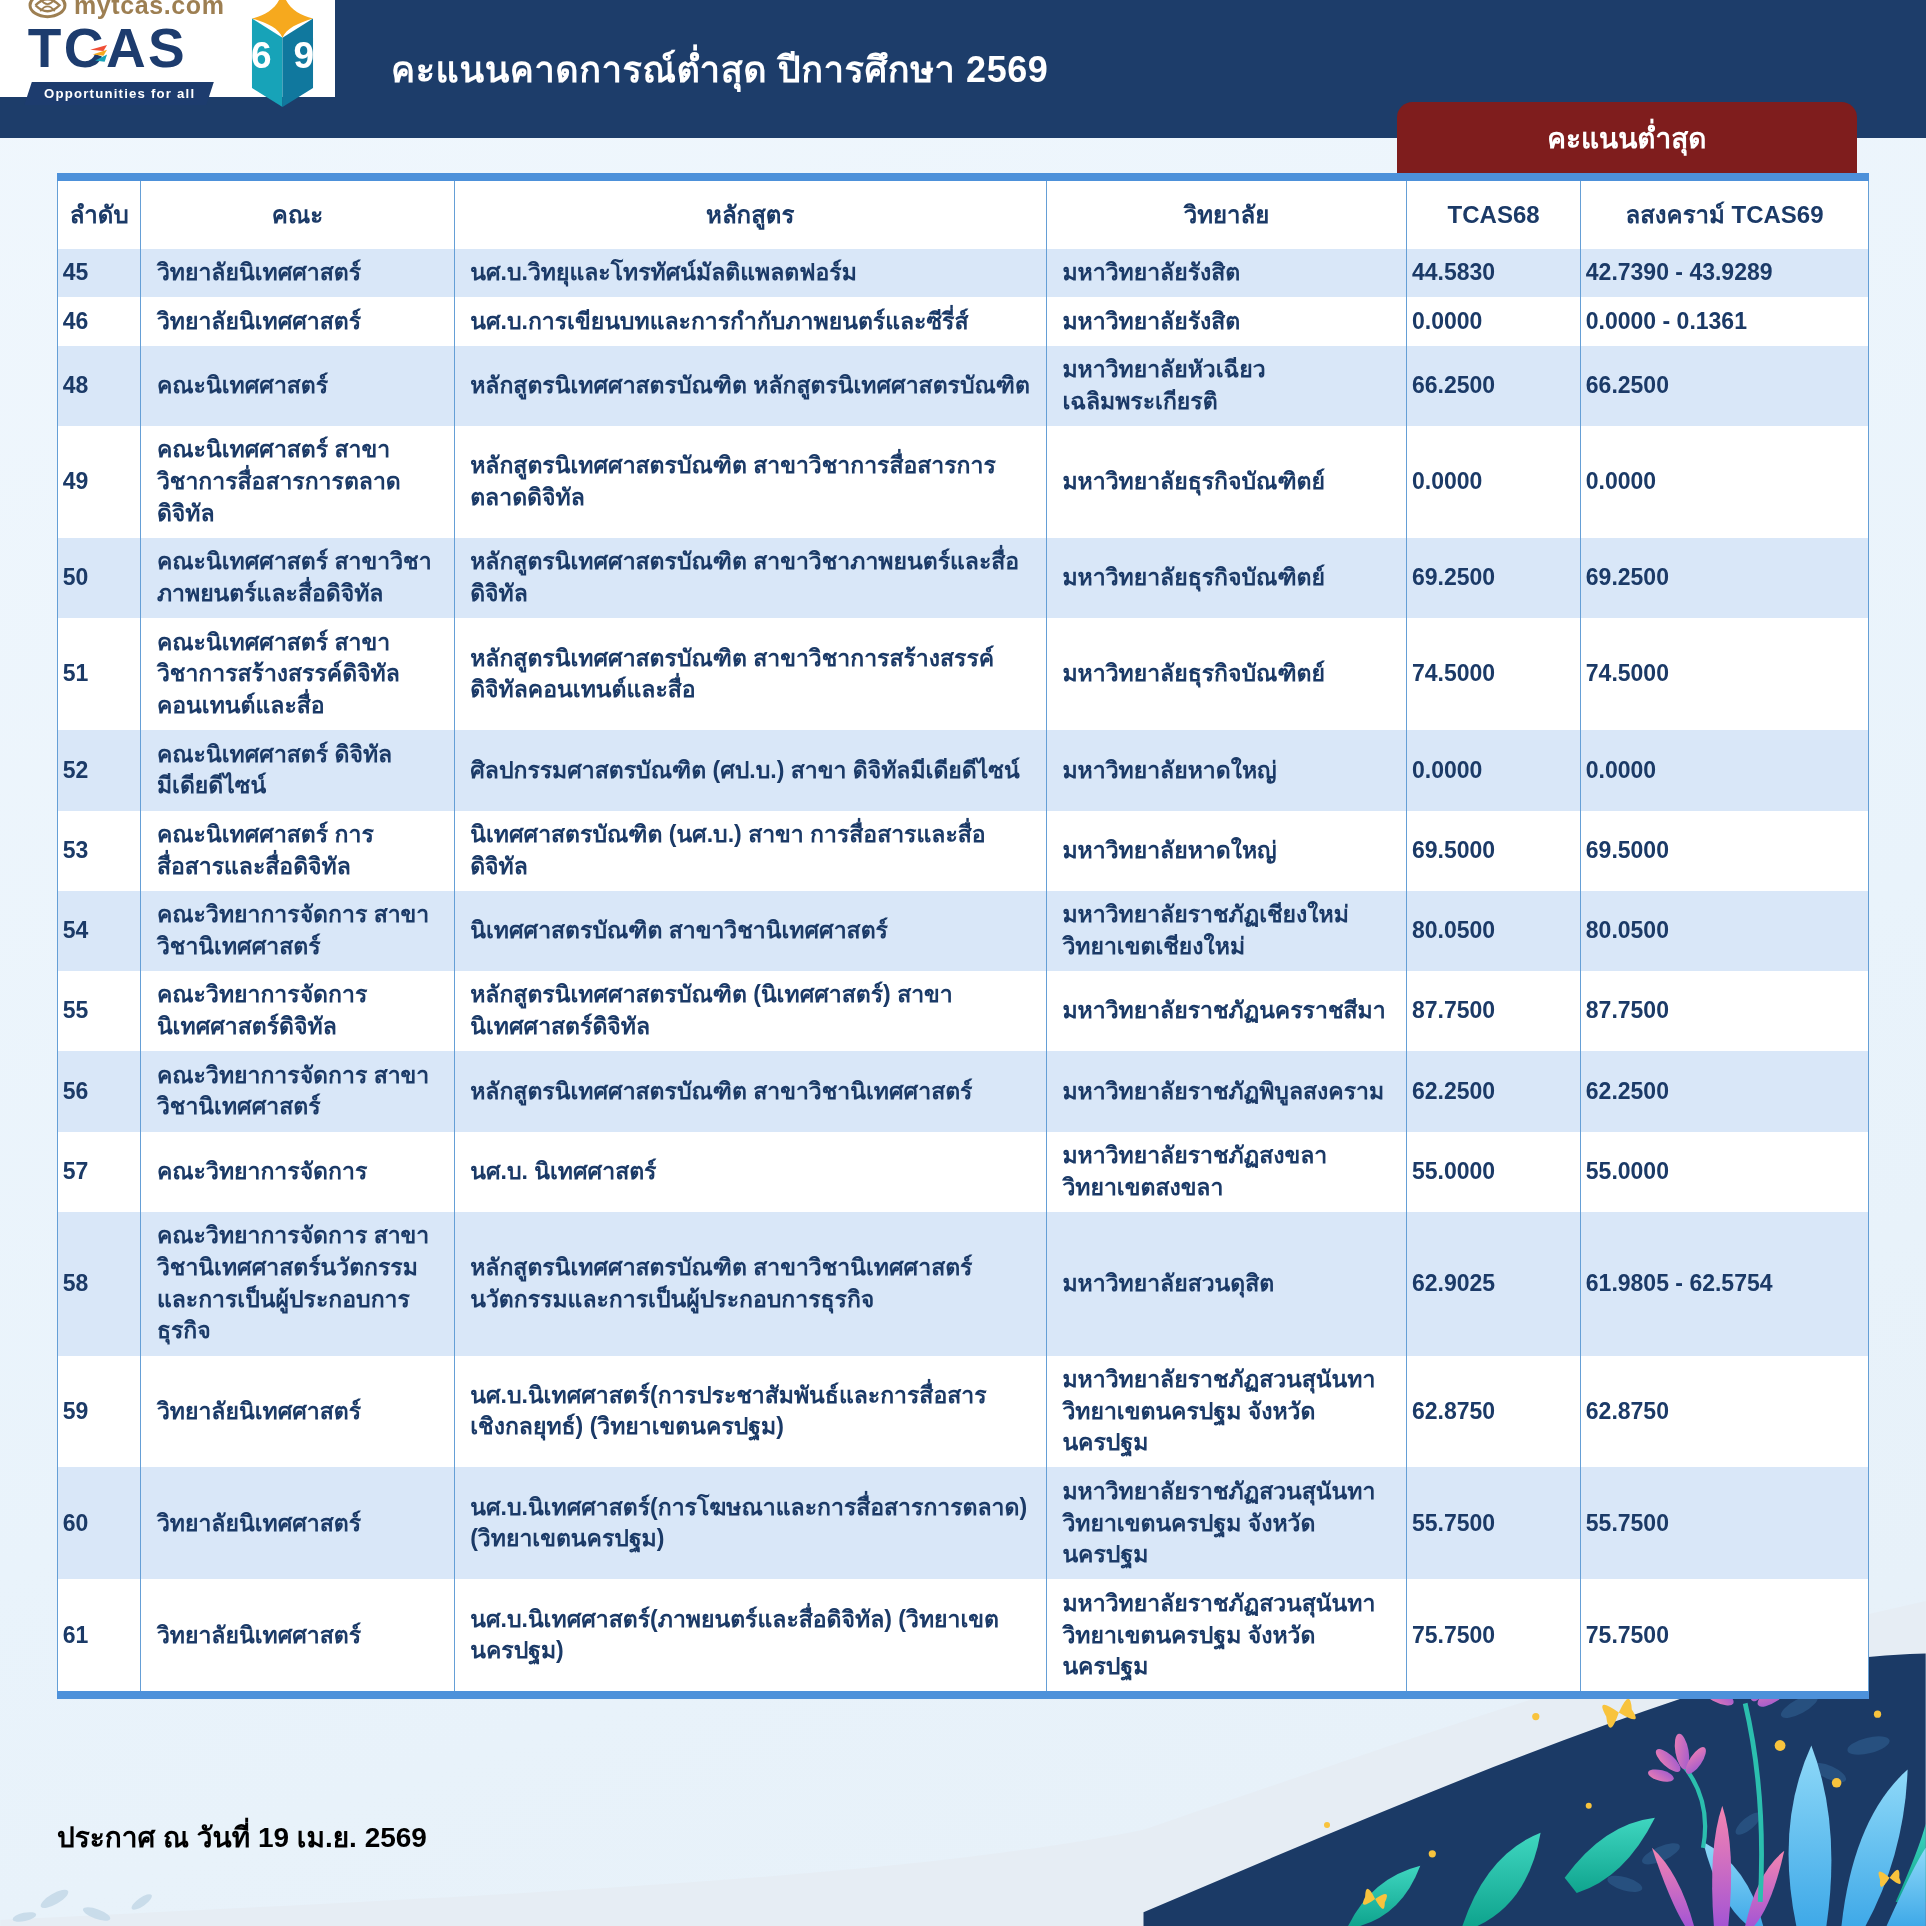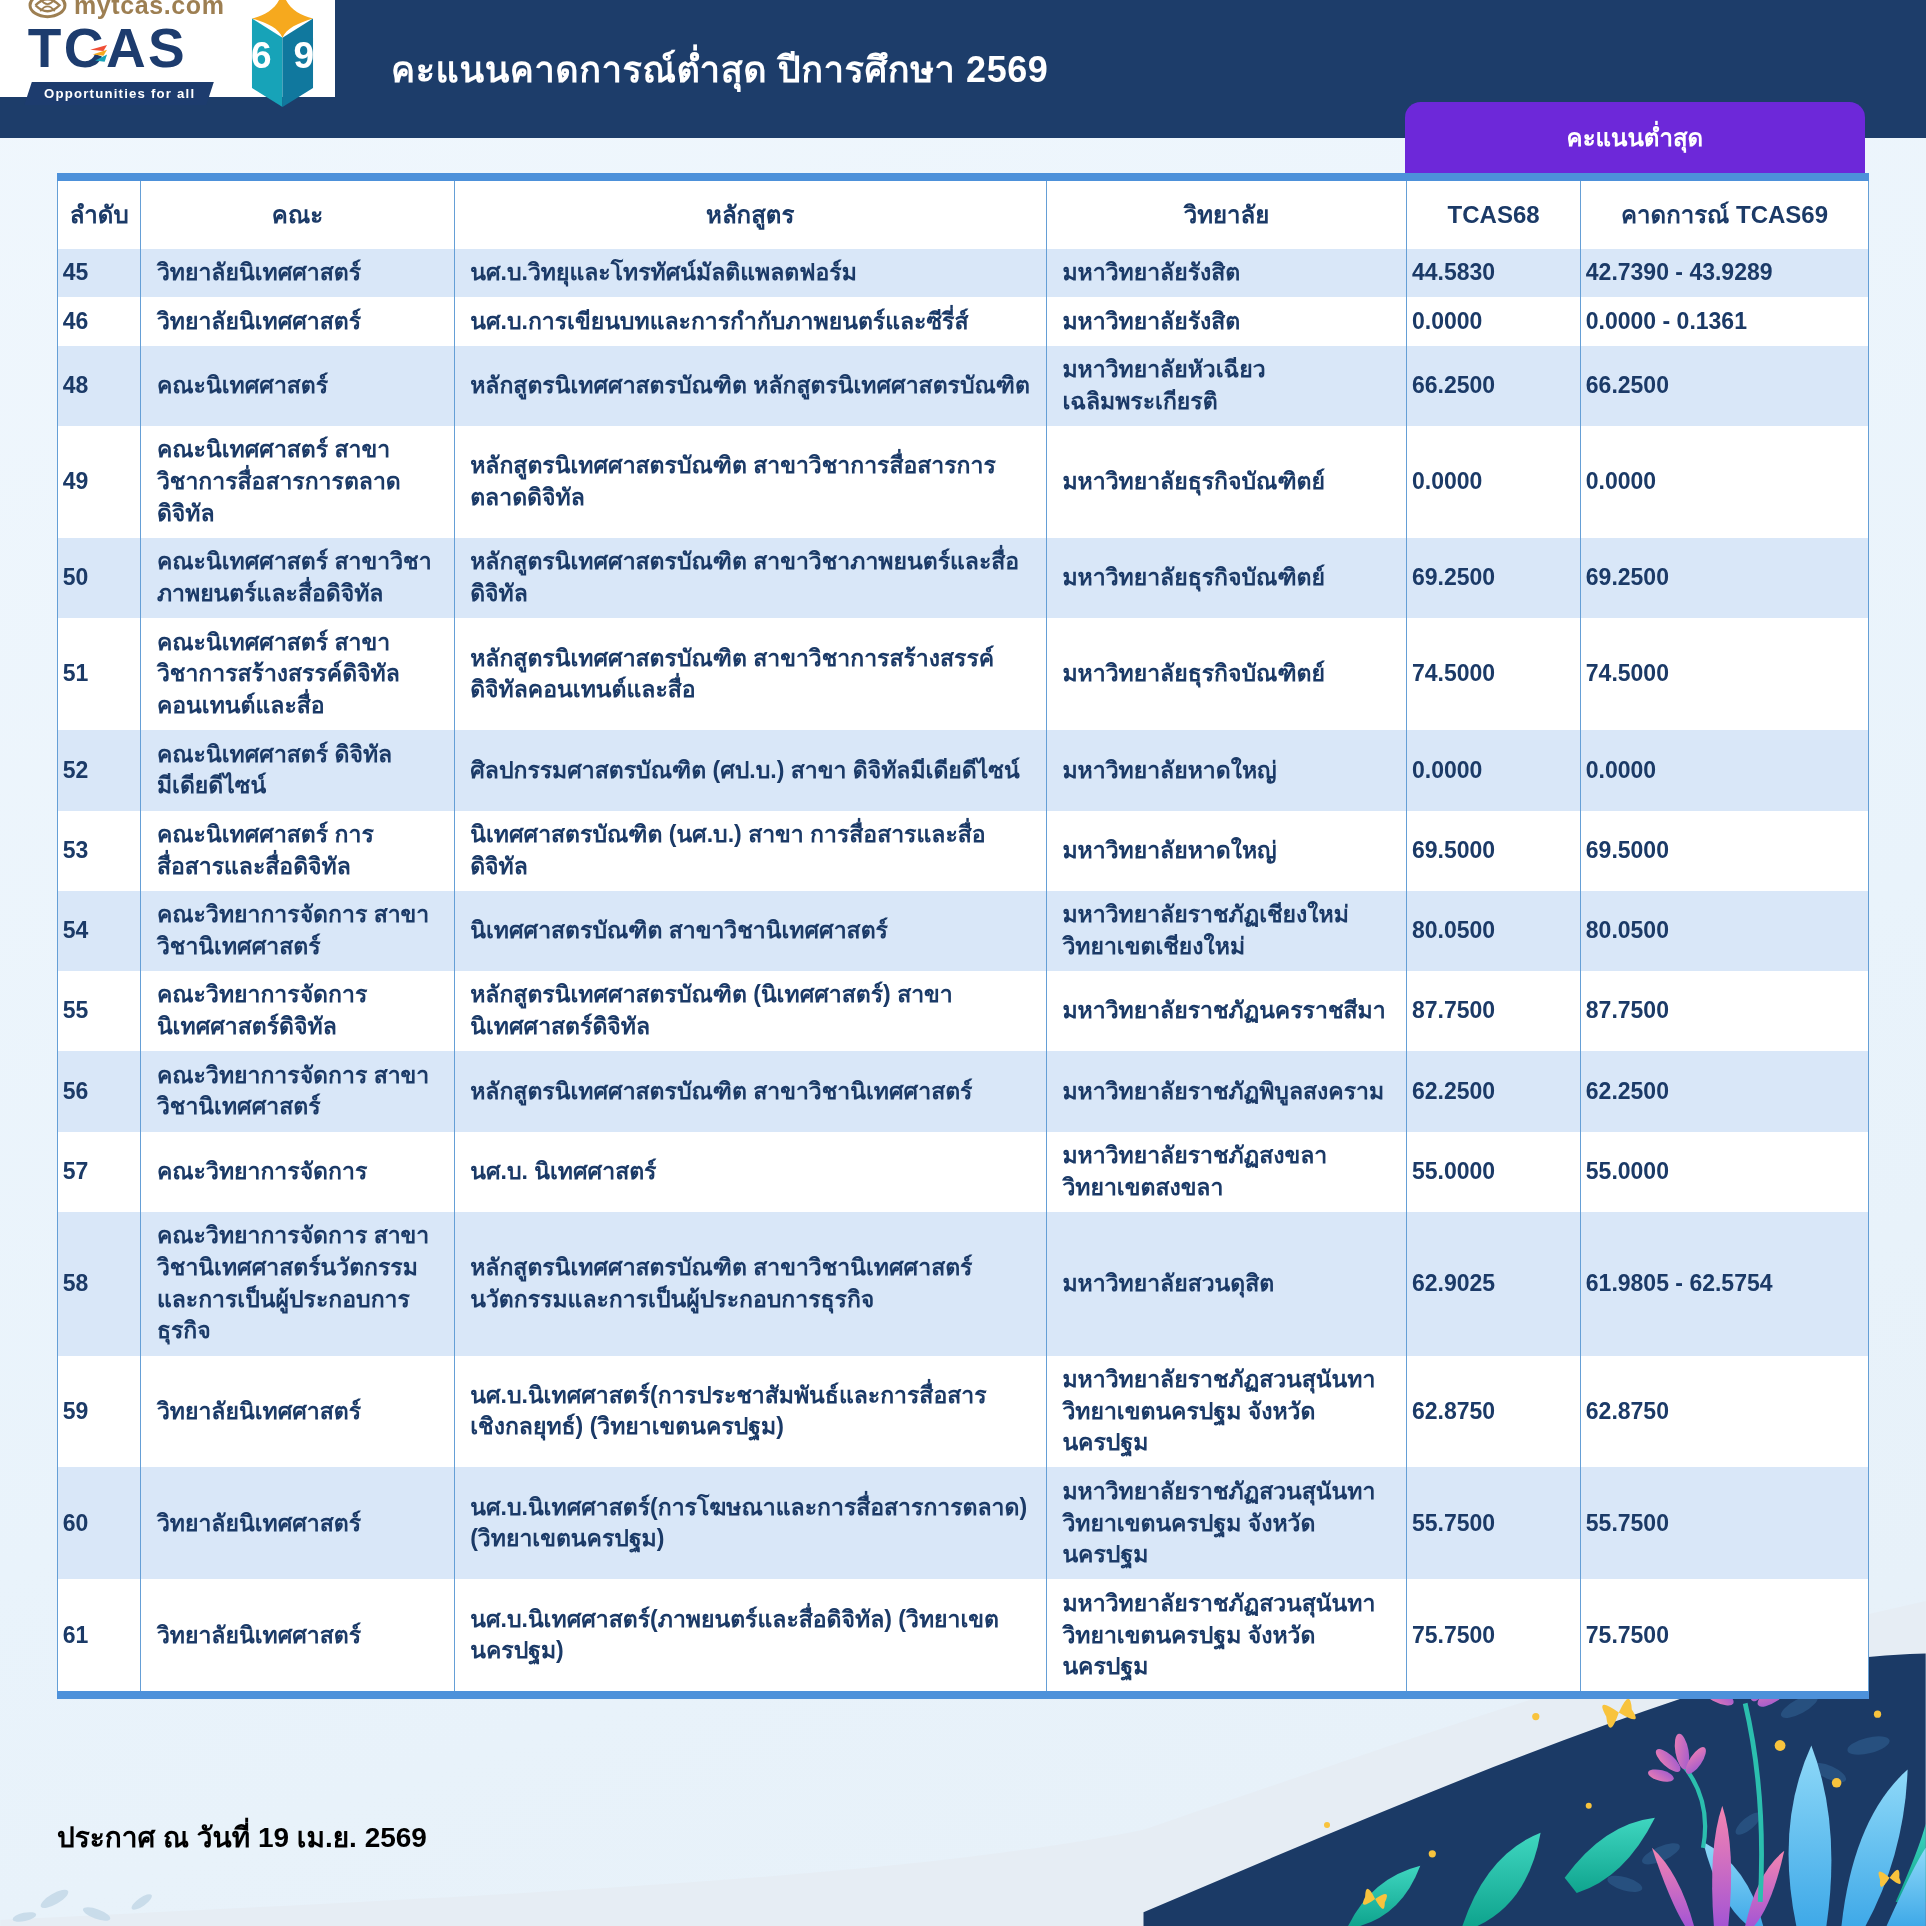--- a/index.html
+++ b/index.html
@@ -30,24 +30,24 @@
     color:#fff;font-size:37px;font-weight:700;line-height:1;}
   .page-title{
     margin:0 0 0 391px;color:#ffffff;font-size:36px;font-weight:700;letter-spacing:0.6px;white-space:nowrap;
   }
   
   .content{position:relative;z-index:2;padding:0 57px;}
   .section-row{display:flex;align-items:center;gap:20.5px;margin-top:52px;height:81px;}
   .section-title{margin:0;font-size:39px;font-weight:700;color:#1d3c6e;}
   .table-zone{position:relative;margin-top:35px;}
   .score-badge{
-    position:absolute;right:4px;bottom:100%;width:25.4%;height:71px;
-    background:#6d28d9;border-radius:15.6px 15.6px 0 0;
+    position:absolute;right:12px;bottom:100%;width:25.4%;height:71px;
+    background:#7f1d1d;border-radius:15.6px 15.6px 0 0;
     display:flex;align-items:center;justify-content:center;
-    color:#fff;font-size:24px;font-weight:700;
+    color:#fff;font-size:28px;font-weight:700;
   }
   table.scores{
     width:100%;border-collapse:collapse;background:#fff;
     border-top:8.4px solid #4d91da;border-bottom:8.4px solid #4d91da;
     border-left:1.8px solid #659fd6;border-right:1.8px solid #659fd6;
   }
   table.scores th, table.scores td{border-right:1.8px solid #659fd6;box-sizing:border-box;}
   table.scores th:last-child, table.scores td:last-child{border-right:none;}
   table.scores th{
     background:#ffffff;color:#1b3a67;font-size:24px;font-weight:700;
@@ -122,21 +122,21 @@
           <col style="width:9.6%">
           <col style="width:15.9%">
       </colgroup>
       <thead>
         <tr>
           <th>ลำดับ</th>
           <th>คณะ</th>
           <th>หลักสูตร</th>
           <th>วิทยาลัย</th>
           <th>TCAS68</th>
-          <th>คาดการณ์ TCAS69</th>
+          <th>ลสงคราม์ TCAS69</th>
         </tr>
       </thead>
       <tbody id="rows">
           <tr>
             <td class="center">45</td>
             <td>วิทยาลัยนิเทศศาสตร์</td>
             <td>นศ.บ.วิทยุและโทรทัศน์มัลติแพลตฟอร์ม</td>
             <td>มหาวิทยาลัยรังสิต</td>
             <td class="center">44.5830</td>
             <td class="center">42.7390 - 43.9289</td>

